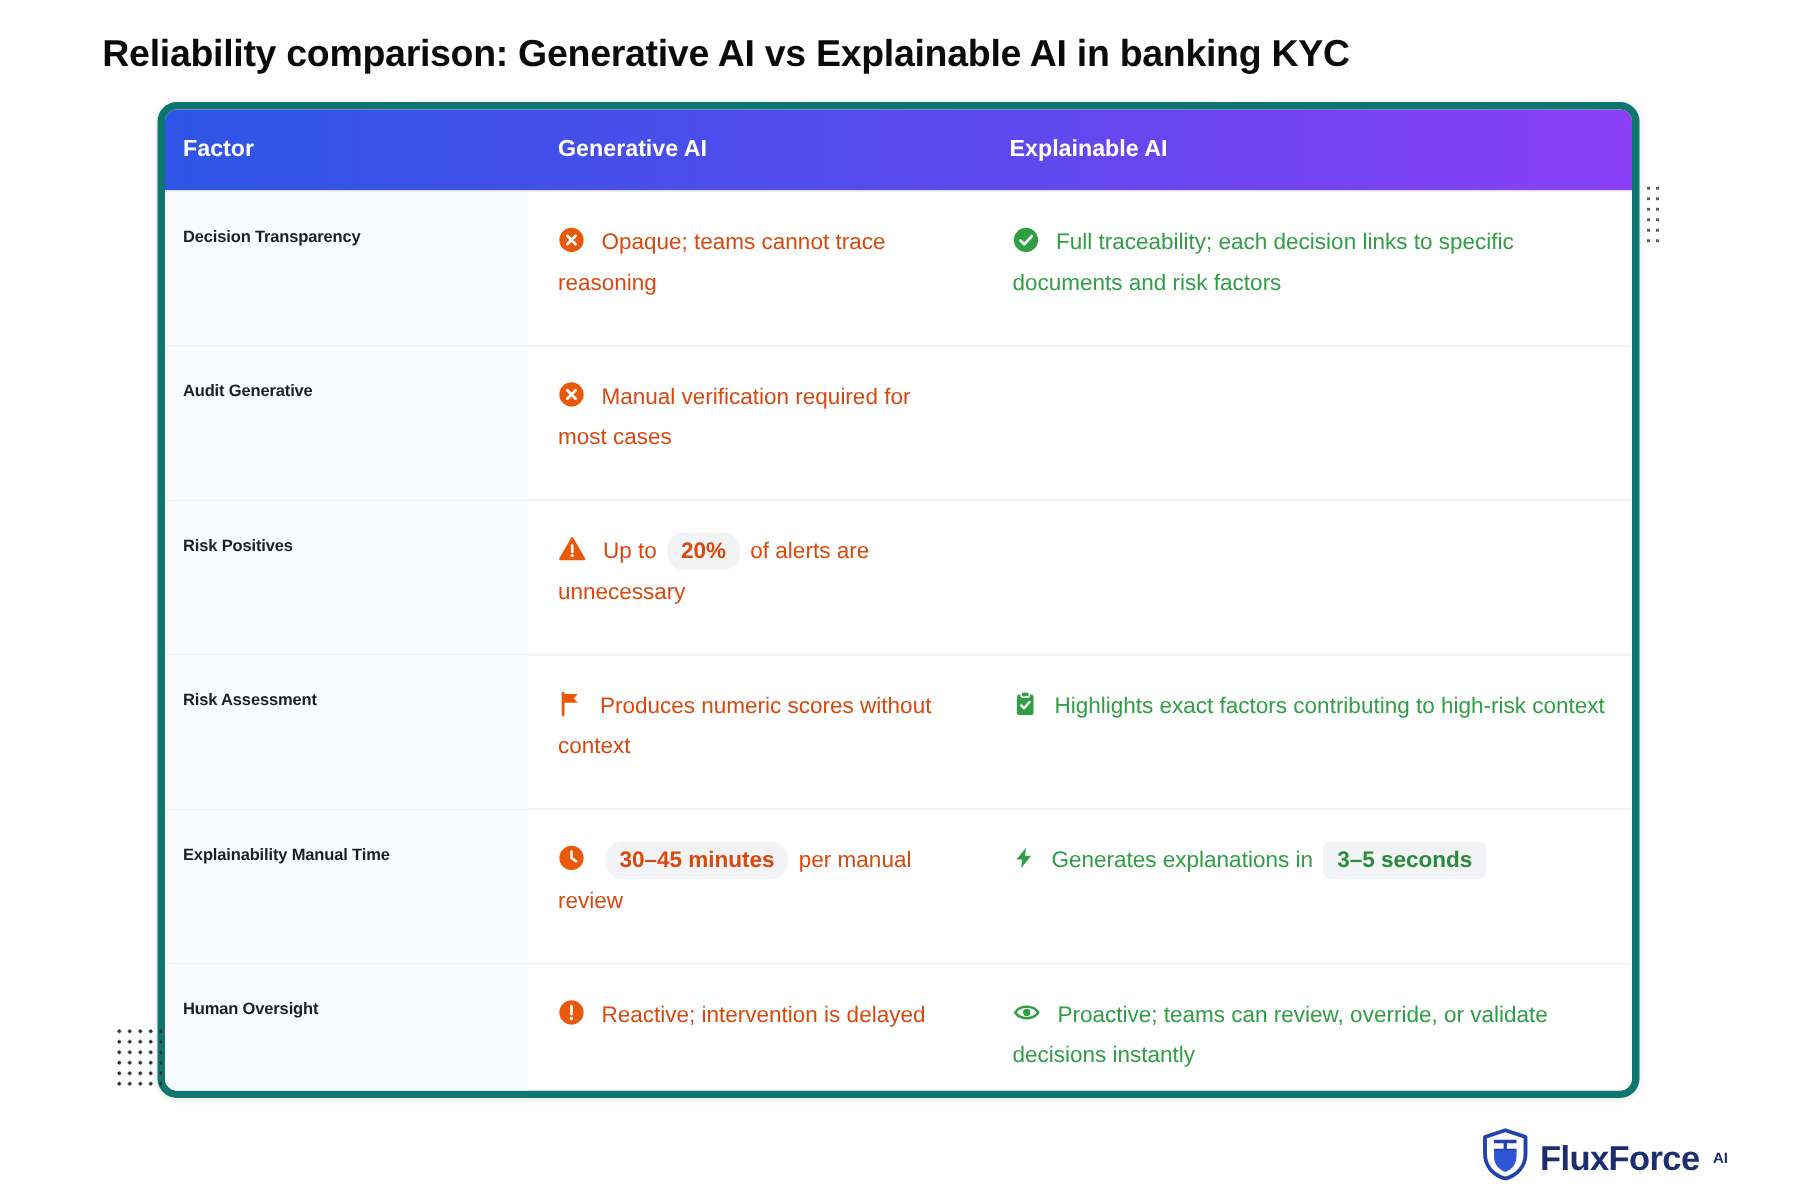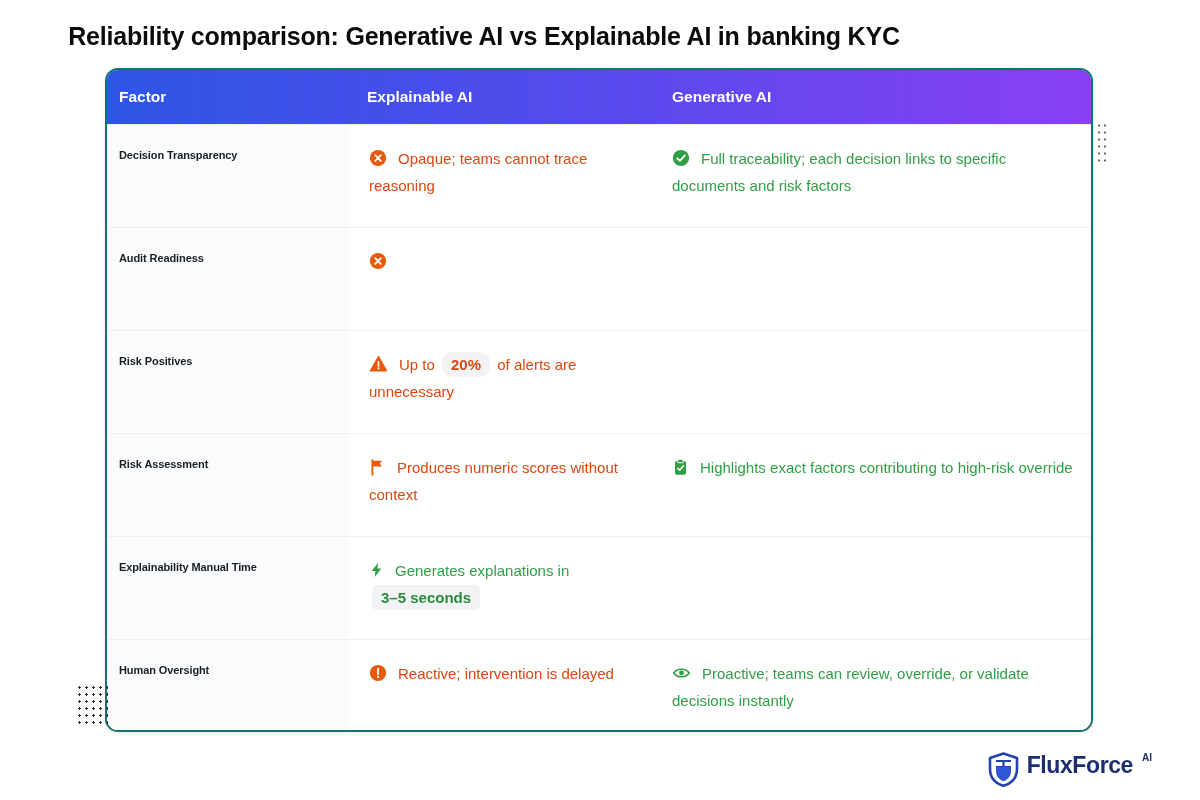--- a/index.html
+++ b/index.html
@@ -7,21 +7,21 @@
     width:1200px;height:800px;position:relative;background:#ffffff;
     font-family:"Liberation Sans","DejaVu Sans",sans-serif;
     -webkit-font-smoothing:antialiased;overflow:hidden;
   }
   .page-title{
     position:absolute;top:22px;left:0;width:968px;text-align:center;
     font-size:25px;font-weight:700;color:#0b0b0e;letter-spacing:-.2px;margin:0;
   }
   .table-card{
     position:absolute;left:105px;top:68px;width:988px;height:664px;
-    border:2px solid #0f766e;border-radius:13px;overflow:hidden;background:#e5e5e5;
+    border:5px solid #0f766e;border-radius:13px;overflow:hidden;background:#e5e5e5;
     box-shadow:0 1px 4px rgba(20,24,40,.10);box-sizing:border-box;
   }
   .thead{
     display:grid;grid-template-columns:242px 303px 443px;height:54px;
     background:linear-gradient(90deg,#2d55e6 0%,#5b49ee 55%,#8a3ff5 100%);
     align-items:center;
   }
   .th{color:#ffffff;font-size:15.5px;font-weight:700;}
   .th.factor{padding-left:12px;}
   .th.gen{padding-left:20px;}
@@ -51,79 +51,83 @@
     left:76px;top:684px;width:32px;height:40px;
     background-image:radial-gradient(circle,#2f2f33 1.2px,transparent 1.4px);
     background-size:7px 7px;
   }
   .dots-right{
     left:1096px;top:122px;width:11px;height:44px;
     background-image:radial-gradient(circle,#5a5f66 1px,transparent 1.2px);
     background-size:6px 7px;
   }
   .logo{
-    position:absolute;right:48px;top:752px;display:flex;align-items:flex-start;gap:8px;
+    position:absolute;right:48px;top:752px;display:flex;align-items:center;gap:8px;
   }
   .logo .brand{
     font-size:23px;font-weight:800;color:#1c2e6e;letter-spacing:-.4px;
   }
   .logo sup{font-size:10px;font-weight:800;color:#1c2e6e;vertical-align:super;margin-left:1px;}
 </style>
 </head>
 <body>
 
 <h1 class="page-title">Reliability comparison: Generative AI vs Explainable AI in banking KYC</h1>
 
 <div class="table-card">
   <div class="thead">
     <div class="th factor">Factor</div>
+    <div class="th gen">Generative AI</div>
     <div class="th exp">Explainable AI</div>
-    <div class="th gen">Generative AI</div>
   </div>
   <div id="tbody">
       <div class="trow">
         <div class="cell factor">Decision Transparency</div>
         <div class="cell content negative"><span class="cicon"><svg width="18" height="18" viewBox="0 0 20 20">
               <circle cx="10" cy="10" r="9" fill="#e8590c"></circle>
               <path d="M6.9 6.9 L13.1 13.1 M13.1 6.9 L6.9 13.1" stroke="#fff" stroke-width="2" stroke-linecap="round"></path>
             </svg></span><span class="txt">Opaque; teams cannot trace reasoning</span></div>
         <div class="cell content positive"><span class="cicon"><svg width="18" height="18" viewBox="0 0 20 20">
               <circle cx="10" cy="10" r="9" fill="#2f9e44"></circle>
               <path d="M5.8 10.3 L8.7 13.2 L14.3 7.2" stroke="#fff" stroke-width="2" fill="none" stroke-linecap="round" stroke-linejoin="round"></path>
             </svg></span><span class="txt">Full traceability; each decision links to specific documents and risk factors</span></div>
       </div>
       <div class="trow">
-        <div class="cell factor">Audit Readiness</div>
+        <div class="cell factor">Audit Generative</div>
         <div class="cell content negative"><span class="cicon"><svg width="18" height="18" viewBox="0 0 20 20">
               <circle cx="10" cy="10" r="9" fill="#e8590c"></circle>
               <path d="M6.9 6.9 L13.1 13.1 M13.1 6.9 L6.9 13.1" stroke="#fff" stroke-width="2" stroke-linecap="round"></path>
-            </svg></span></div>
+            </svg></span><span class="txt">Manual verification required for most cases</span></div>
       </div>
       <div class="trow">
         <div class="cell factor">Risk Positives</div>
         <div class="cell content negative"><span class="cicon"><svg width="19" height="18" viewBox="0 0 20 20">
               <path d="M10 1.8 L19 17.5 H1 Z" fill="#e8590c" stroke="#e8590c" stroke-width="1.5" stroke-linejoin="round"></path>
               <path d="M10 7.5 V12.2" stroke="#fff" stroke-width="1.9" stroke-linecap="round"></path>
               <circle cx="10" cy="14.9" r="1.2" fill="#fff"></circle>
             </svg></span><span class="txt">Up to </span><span class="badge">20%</span><span class="txt"> of alerts are unnecessary</span></div>
       </div>
       <div class="trow">
         <div class="cell factor">Risk Assessment</div>
         <div class="cell content negative"><span class="cicon"><svg width="17" height="18" viewBox="0 0 20 20">
               <path d="M4 2 V19" stroke="#e8590c" stroke-width="2.2" stroke-linecap="round"></path>
               <path d="M4 2.5 H15.5 L12.5 6 L15.5 9.5 H4 Z" fill="#e8590c"></path>
             </svg></span><span class="txt">Produces numeric scores without context</span></div>
         <div class="cell content positive"><span class="cicon"><svg width="17" height="18" viewBox="0 0 20 20">
               <rect x="3.5" y="3" width="13" height="16" rx="2" fill="#2f9e44"></rect>
               <rect x="6.8" y="1" width="6.4" height="4" rx="1.2" fill="#2f9e44" stroke="#fff" stroke-width="1.2"></rect>
               <path d="M6.8 11.5 L9 13.7 L13.3 8.8" stroke="#fff" stroke-width="1.9" fill="none" stroke-linecap="round" stroke-linejoin="round"></path>
-            </svg></span><span class="txt">Highlights exact factors contributing to high-risk override</span></div>
+            </svg></span><span class="txt">Highlights exact factors contributing to high-risk context</span></div>
       </div>
       <div class="trow">
         <div class="cell factor">Explainability Manual Time</div>
+        <div class="cell content negative"><span class="cicon"><svg width="18" height="18" viewBox="0 0 20 20">
+              <circle cx="10" cy="10" r="9" fill="#e8590c"></circle>
+              <path d="M10 5.2 V10 L13.4 12.4" stroke="#fff" stroke-width="1.9" fill="none" stroke-linecap="round" stroke-linejoin="round"></path>
+            </svg></span><span class="badge">30–45 minutes</span><span class="txt"> per manual review</span></div>
         <div class="cell content positive"><span class="cicon"><svg width="15" height="18" viewBox="0 0 20 20">
               <path d="M12 0.8 L3.5 11.3 H8.6 L7.6 19.2 L16.5 8.1 H11.2 Z" fill="#2f9e44"></path>
             </svg></span><span class="txt">Generates explanations in </span><span class="badge">3–5 seconds</span></div>
       </div>
       <div class="trow">
         <div class="cell factor">Human Oversight</div>
         <div class="cell content negative"><span class="cicon"><svg width="18" height="18" viewBox="0 0 20 20">
               <circle cx="10" cy="10" r="9" fill="#e8590c"></circle>
               <path d="M10 5.2 V11.3" stroke="#fff" stroke-width="2" stroke-linecap="round"></path>
               <circle cx="10" cy="14.4" r="1.25" fill="#fff"></circle>

